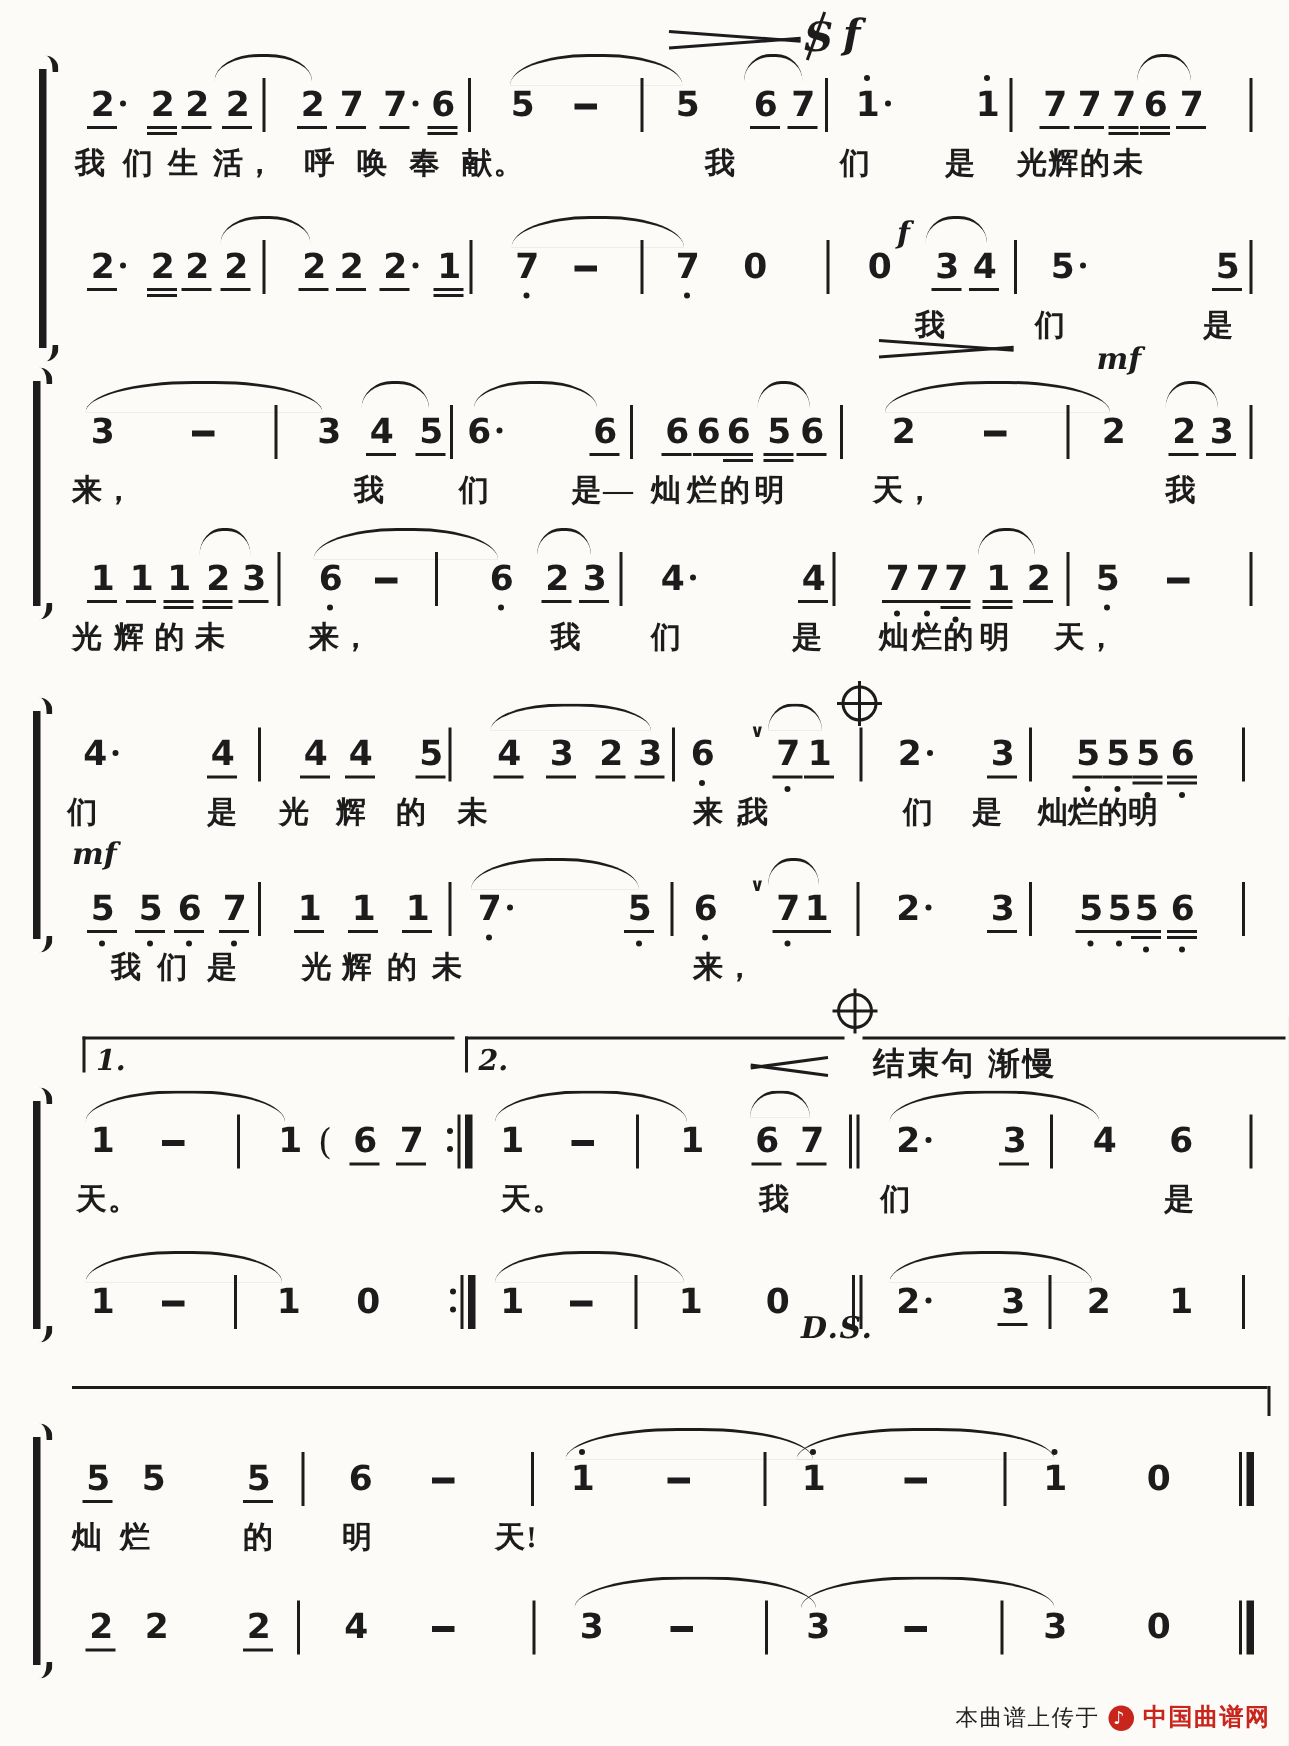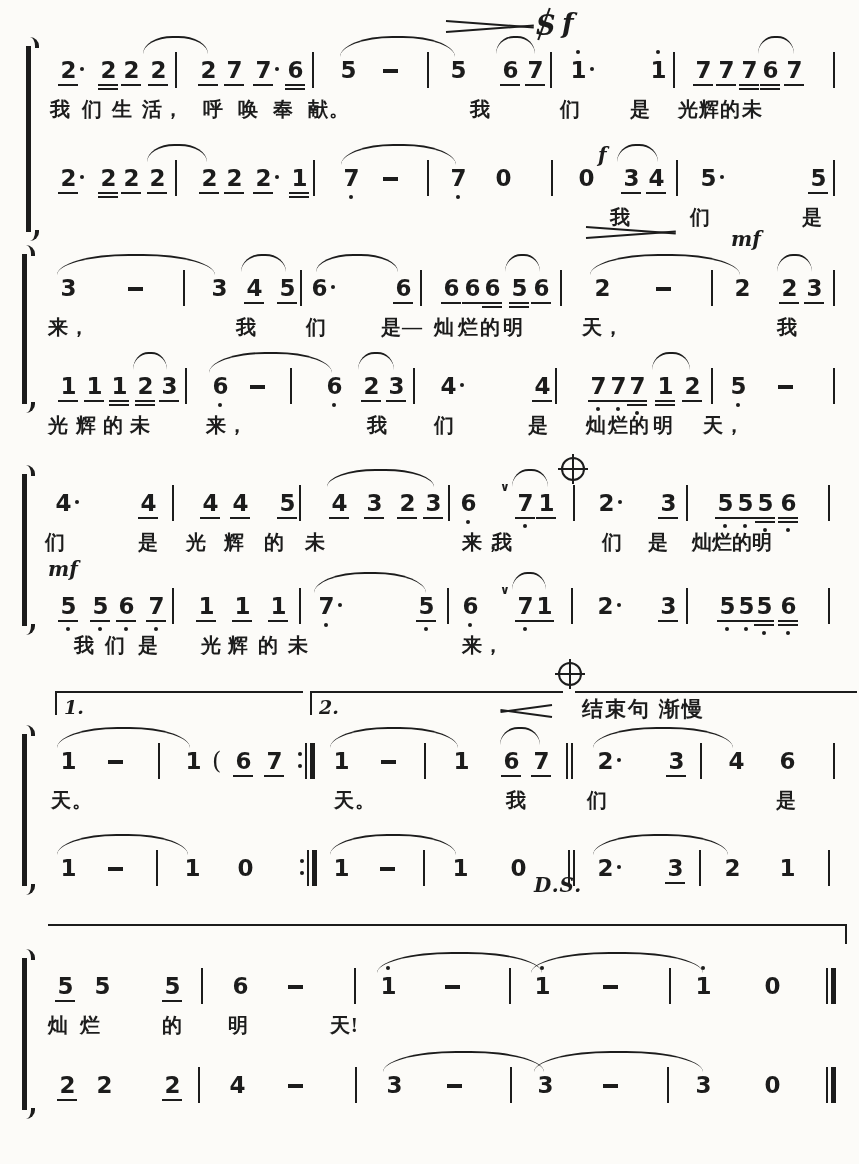--- a/index.html
+++ b/index.html
@@ -421,13 +421,20 @@
       <div class="dash" style="left: 447px; top: 1084px;"></div>
       <div class="bar" style="left: 510px; top: 1067px;"></div>
       <div class="note" style="left: 537px; top: 1072px;"><span class="num">3</span></div>
       <div class="dash" style="left: 603px; top: 1084px;"></div>
       <div class="bar" style="left: 667px; top: 1067px;"></div>
       <div class="note" style="left: 695px; top: 1072px;"><span class="num">3</span></div>
       <div class="note" style="left: 764px; top: 1072px;"><span class="num">0</span></div>
       <div class="bar" style="left: 826px; top: 1067px;"></div>
       <div class="bar thick" style="left: 831px; top: 1067px;"></div>
     </div>
+  <div class="footer">
+    <span class="f-black">本曲谱上传于</span>
+    <span class="f-logo">
+        <span class="f-note">♪</span>
+      </span>
+    <span class="f-red">中国曲谱网</span>
+  </div>
 </div>
 
 </body></html>

